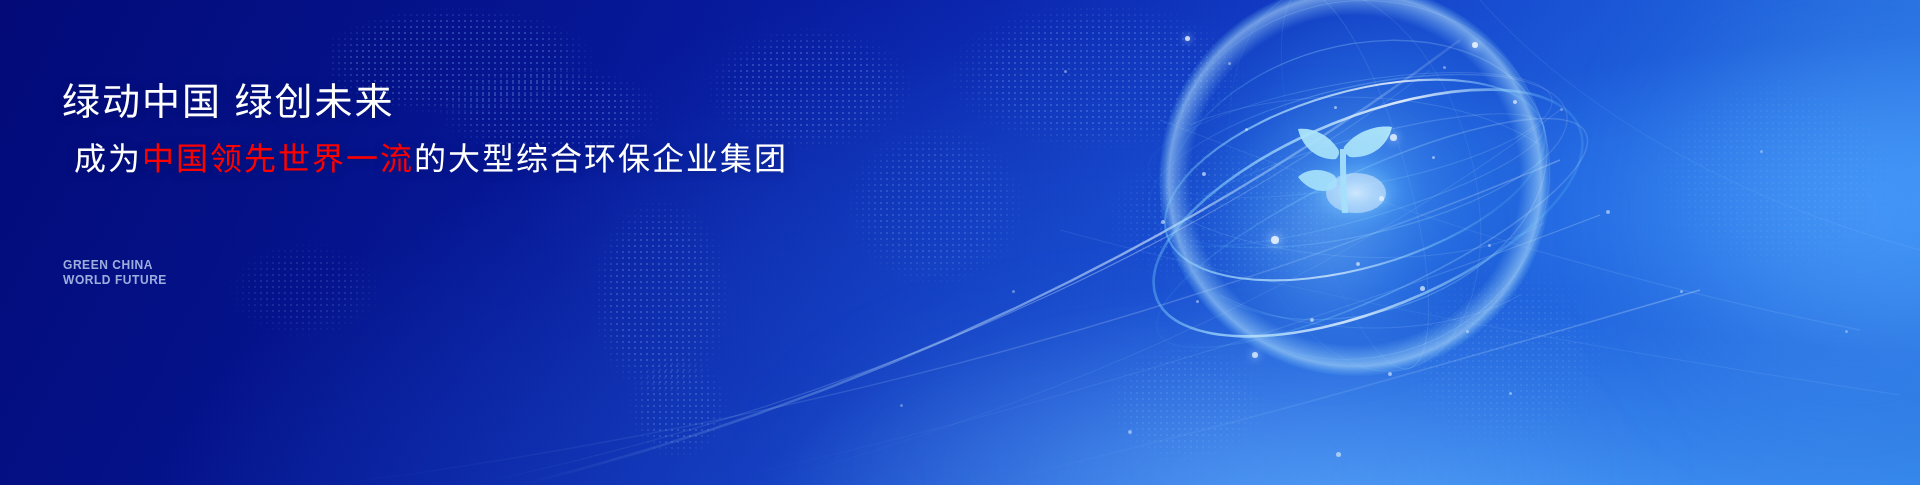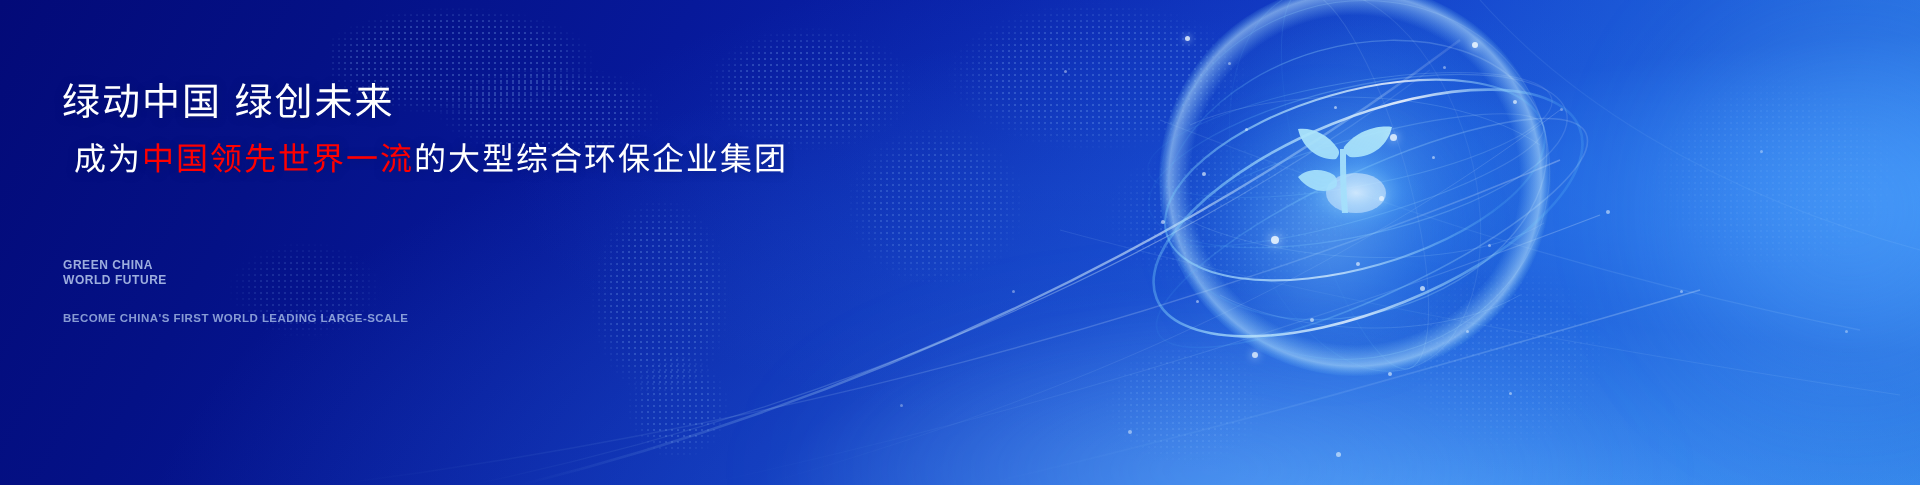--- a/index.html
+++ b/index.html
@@ -351,16 +351,15 @@
       <span>成为</span><span class="hl-red">中国领先世界一流</span><span>的大型综合环保企业集团</span>
     </div>
   </div>
 
   <div class="eyebrow">
     <div>GREEN CHINA</div>
     <div>WORLD FUTURE</div>
   </div>
 
   <div class="tagline">
-    <div>BECOME CHINA'S FIRST WORLD LEADING LARGE-SCALE</div>
   </div>
 
 </div>
 
 </body></html>

